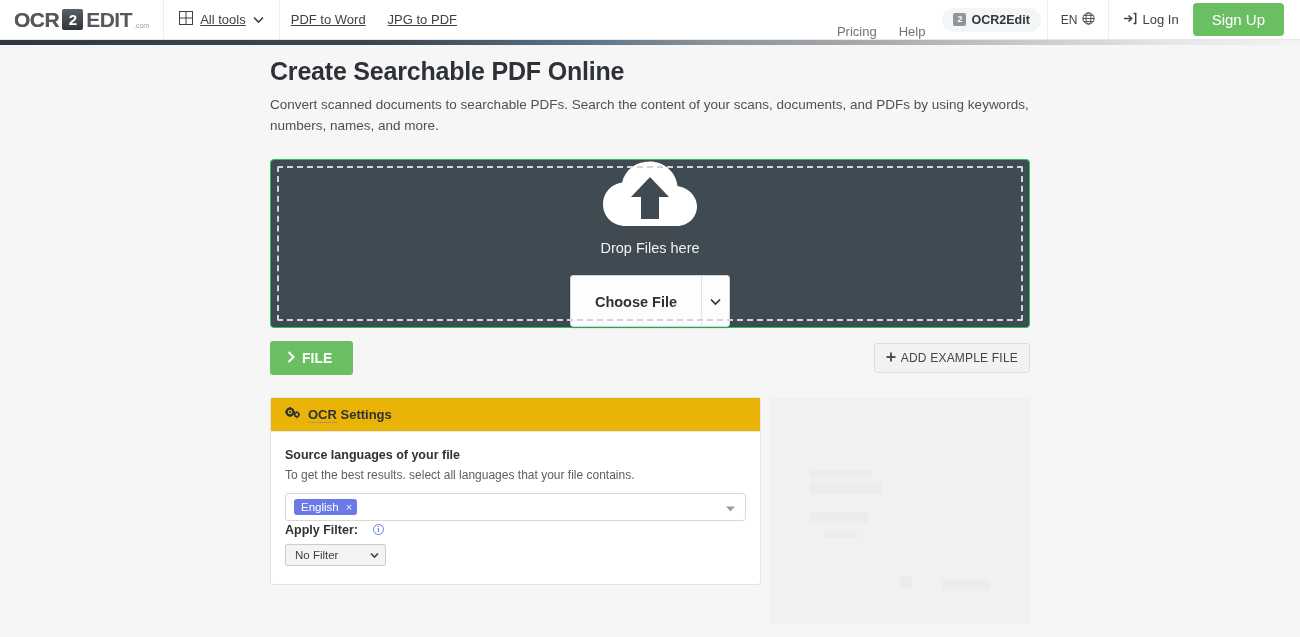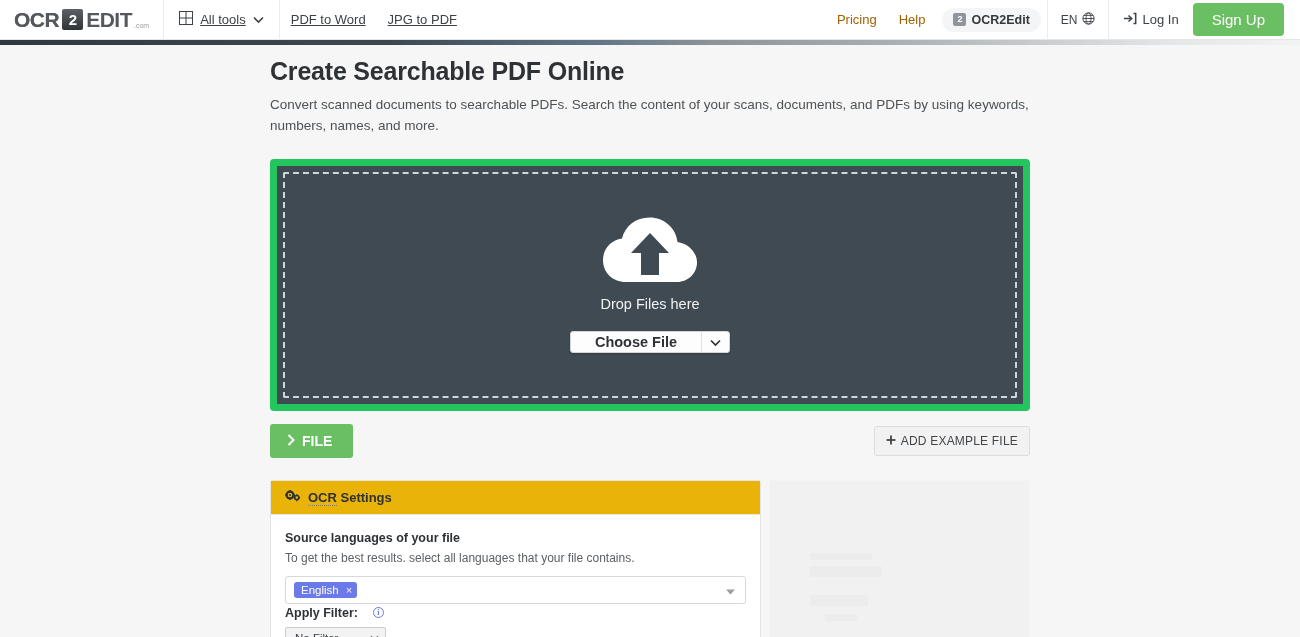--- a/index.html
+++ b/index.html
@@ -61,23 +61,23 @@
     white-space: nowrap;
     text-decoration: underline;
   }
   .nav-item.plain { border-right: none; padding: 0 11px; }
   .nav-links { display: flex; align-items: stretch; }
 
   .spacer { flex: 1; }
 
   .right-nav { display: flex; align-items: stretch; }
   .right-link {
-    display: flex; align-items: center;
+    display: flex; align-items: flex-end;
     padding: 0 11px;
-    font-size: 13px; color: #a16207;
+    font-size: 13px; color: #737373;
     cursor: pointer; white-space: nowrap;
   }
   .pill {
     display: flex; align-items: center; gap: 5px;
     background: #f4f5f6;
     border-radius: 14px;
     padding: 5px 11px;
     font-size: 12.5px;
     font-weight: bold;
     color: #33383c;
@@ -151,29 +151,29 @@
   p.subtitle {
     font-size: 13.5px;
     color: #4c5256;
     line-height: 1.55;
     max-width: 760px;
   }
 
   
   .dropzone {
     margin-top: 22px;
-    height: 252px;
+    height: 169px;
     background: #3f4a52;
-    border: 7px solid #22c55e;
+    border: 1px solid #22c55e;
     border-radius: 4px;
     position: relative;
     display: flex;
     flex-direction: column;
     align-items: center;
-    justify-content: center;
+    justify-content: flex-start;
     cursor: pointer;
   }
   .dz-inner {
     position: absolute;
     top: 6px; left: 6px; right: 6px; bottom: 6px;
     border: 2px dashed #cfd6da;
     border-radius: 2px;
     pointer-events: none;
   }
   .cloud { margin-bottom: 4px; }
@@ -185,21 +185,21 @@
   .choose-file {
     display: flex;
     align-items: stretch;
     background: #fdfdfd;
     border: 1px solid #d2d6d9;
     border-radius: 3px;
     box-shadow: 0 1px 2px rgba(0,0,0,0.18);
     overflow: hidden;
   }
   .choose-file .cf-label {
-    padding: 2px 24px;
+    padding: 18px 24px;
     font-size: 14.5px;
     color: #2e3236;
     font-weight: bold;
     cursor: pointer;
   }
   .choose-file .cf-arrow {
     width: 28px;
     border-left: 1px solid #e0e3e5;
     display: flex; align-items: center; justify-content: center;
     cursor: pointer;

